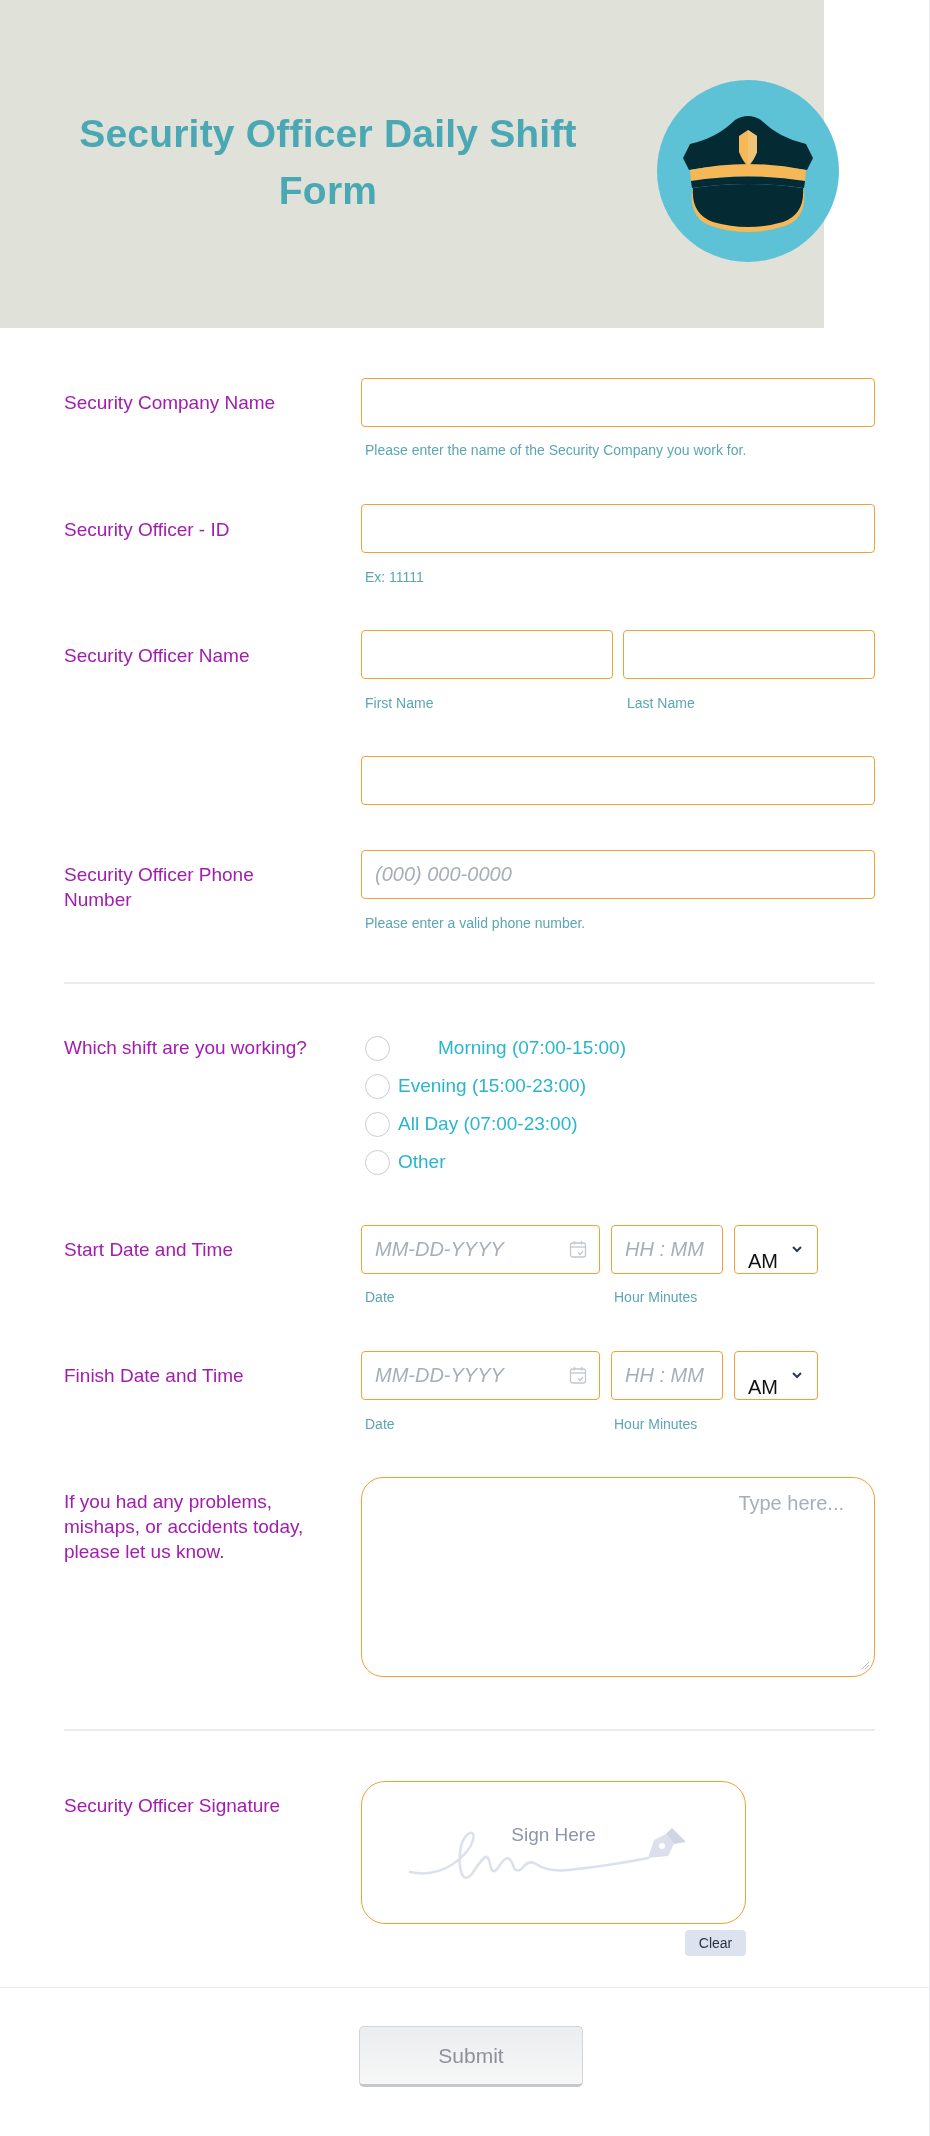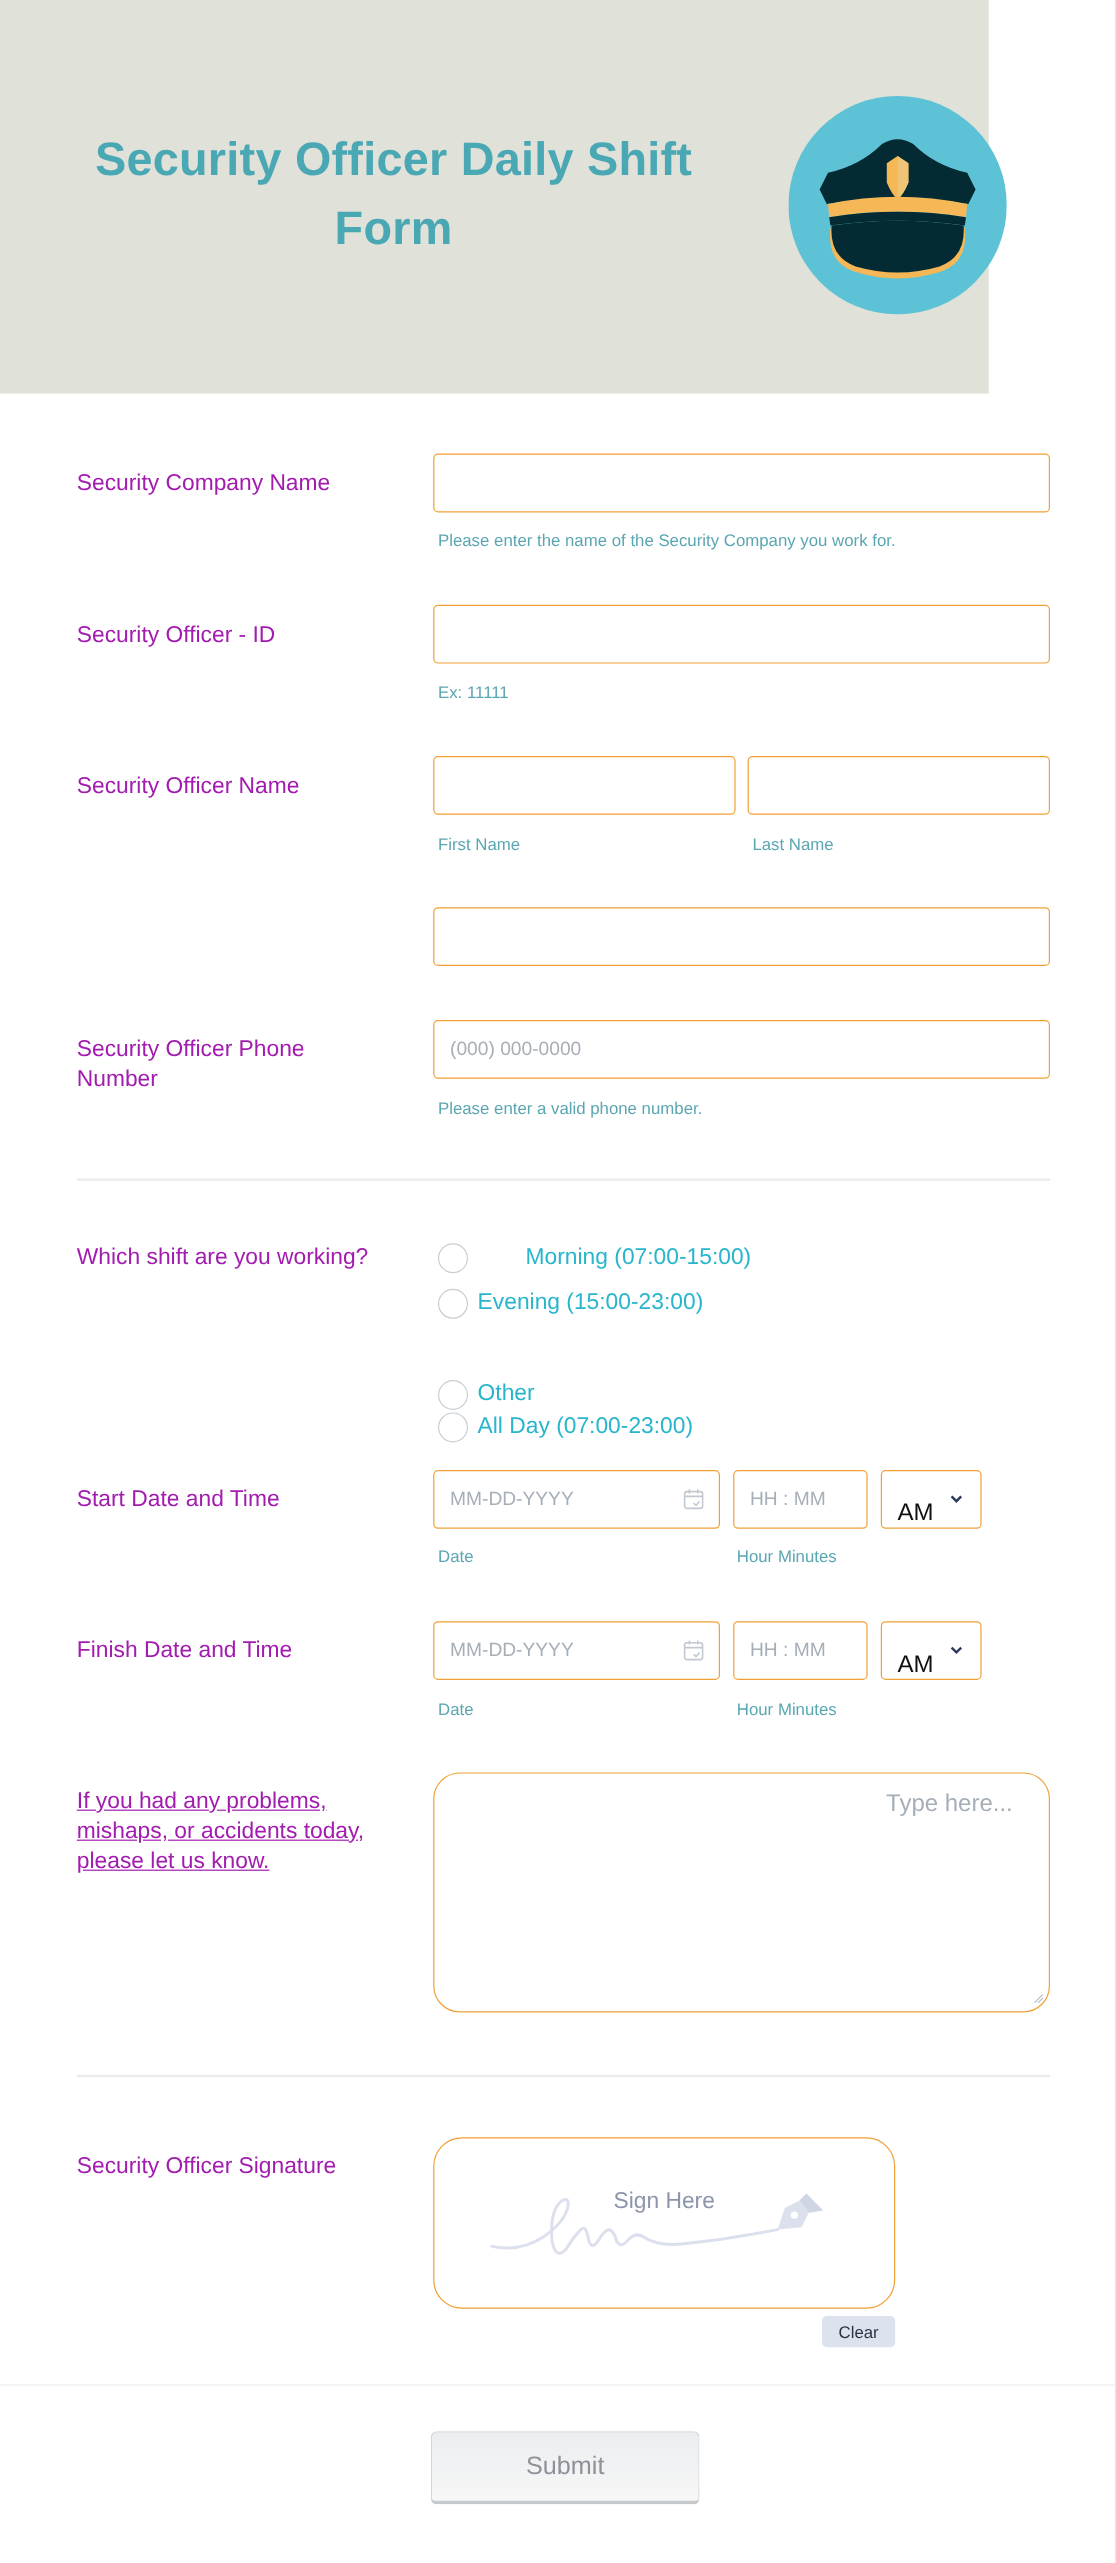--- a/index.html
+++ b/index.html
@@ -25,21 +25,21 @@
       position: absolute; left: 657px; top: 80px; width: 182px; height: 182px;
     }
 
     .field-label {
       position: absolute; left: 64px; color: #a21caf; font-size: 19px;
       line-height: 25px; font-weight: normal;
     }
     .text-input {
       position: absolute; height: 49px; border: 1.5px solid #f0a035;
       border-radius: 4px; background: #fff; font-family: "Liberation Sans", sans-serif;
-      font-size: 16px; color: #333; padding: 0 13px; outline: none;
+      font-size: 20px; color: #333; padding: 0 13px; outline: none; font-style: italic;
     }
     .text-input::placeholder { color: #a6aeb8; }
     .sublabel {
       position: absolute; color: #5aa6b1; font-size: 14px; line-height: 18px;
     }
     .divider {
       position: absolute; left: 64px; width: 811px; height: 2px; background: #e9ebec;
     }
 
     .radio-row {
@@ -139,21 +139,21 @@
 
 <div class="field-label" style="top:1035px;">Which shift are you working?</div>
 <div class="radio-row" style="top:1035px;gap:40px;">
   <span class="radio-circle"></span>
   <span class="radio-label">Morning (07:00-15:00)</span>
 </div>
 <div class="radio-row" style="top:1073px;">
   <span class="radio-circle"></span>
   <span class="radio-label">Evening (15:00-23:00)</span>
 </div>
-<div class="radio-row" style="top:1176px;">
+<div class="radio-row" style="top:1111px;">
   <span class="radio-circle"></span>
   <span class="radio-label">All Day (07:00-23:00)</span>
 </div>
 <div class="radio-row" style="top:1149px;">
   <span class="radio-circle"></span>
   <span class="radio-label">Other</span>
 </div>
 
 <div class="field-label" style="top:1237px;">Start Date and Time</div>
 <div class="date-input-wrap" style="left:361px; top:1225px; width:239px;">
@@ -190,21 +190,21 @@
 <input class="text-input" style="left: 611px; top: 1351px; width: 112px;" type="text" placeholder="HH : MM">
 <div class="ampm-select" style="left:734px; top:1351px; width:84px;">
   <span class="value">AM</span>
   <svg class="chevron" viewBox="0 0 14 14">
     <polyline points="3,5 7,9 11,5" fill="none" stroke="#2b3a5c" stroke-width="2"></polyline>
   </svg>
 </div>
 <div class="sublabel" style="left:365px; top:1415px;">Date</div>
 <div class="sublabel" style="left:614px; top:1415px;">Hour Minutes</div>
 
-<div class="field-label" style="top:1489px;text-decoration:underline;">
+<div class="field-label" style="top:1489px;">
   <div>If you had any problems,</div>
   <div>mishaps, or accidents today,</div>
   <div>please let us know.</div>
 </div>
 <textarea class="textarea" placeholder="Type here..." style=""></textarea>
 <svg class="resize-grip" viewBox="0 0 10 10">
   <line x1="9" y1="2" x2="2" y2="9" stroke="#b8bec4" stroke-width="1"></line>
   <line x1="9" y1="5" x2="5" y2="9" stroke="#b8bec4" stroke-width="1"></line>
 </svg>
 

